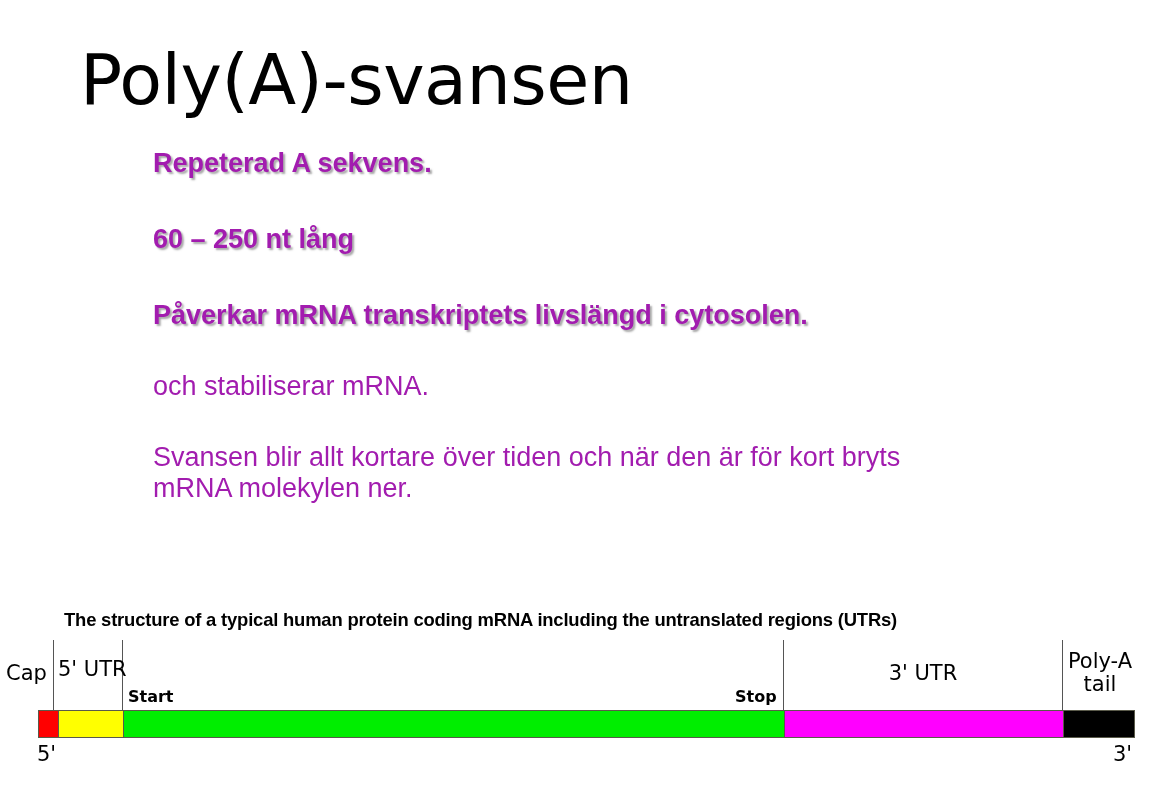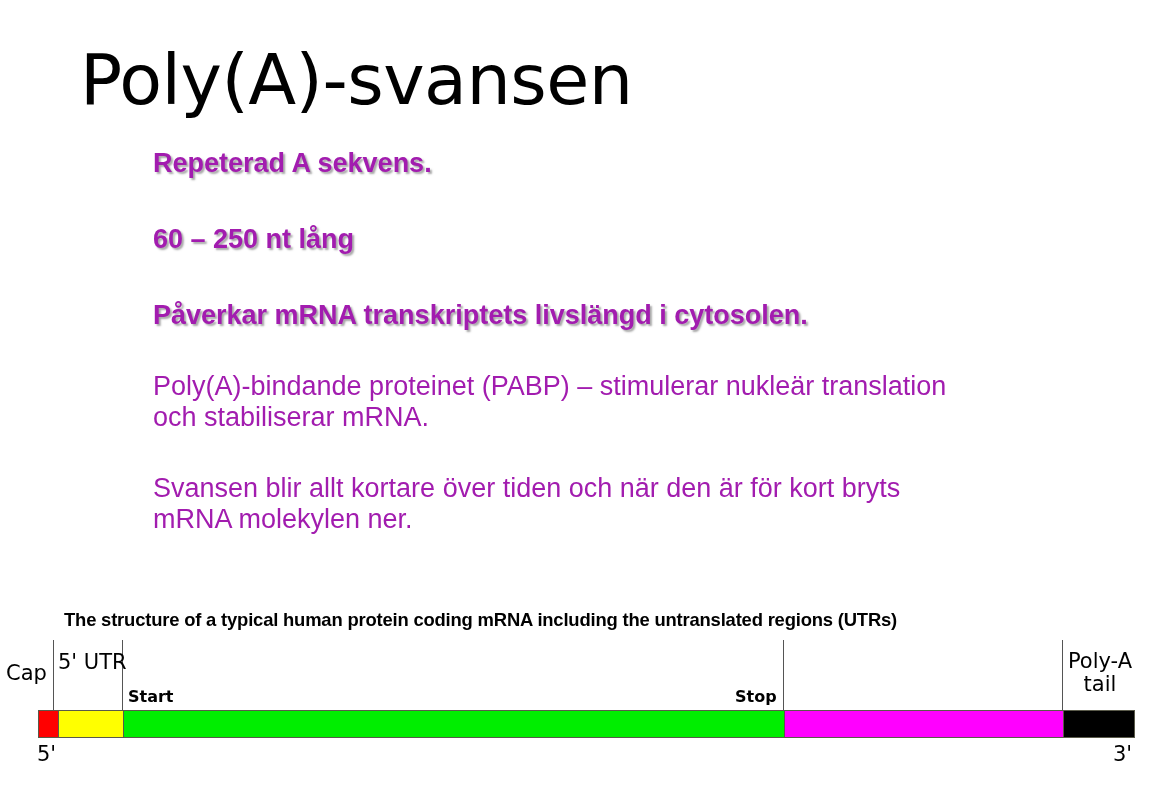--- a/index.html
+++ b/index.html
@@ -139,41 +139,41 @@
 
   <div id="slide-title">Poly(A)-svansen</div>
 
   <div id="body-block">
     <div class="body-line strong">Repeterad A sekvens.</div>
     <div class="gap-lg"></div>
     <div class="body-line strong">60 – 250 nt lång</div>
     <div class="gap-lg"></div>
     <div class="body-line strong">Påverkar mRNA transkriptets livslängd i cytosolen.</div>
     <div class="gap-md"></div>
-    <div class="body-line plain">Poly(A)-bindande proteinet (PABP) – stimulerar nukleär translation</div>
     <div class="body-line plain">och stabiliserar mRNA.</div>
     <div class="gap-md"></div>
     <div class="body-line plain">Svansen blir allt kortare över tiden och när den är för kort bryts</div>
     <div class="body-line plain">mRNA molekylen ner.</div>
   </div>
 
   <div id="diagram">
 
     <div id="diagram-caption">The structure of a typical human protein coding mRNA including the untranslated regions (UTRs)</div>
 
     <div class="tick" style="left:53px;  top:40px;  height:70px;"></div>
     <div class="tick" style="left:122px; top:40px;  height:70px;"></div>
     <div class="tick" style="left:783px; top:40px;  height:70px;"></div>
     <div class="tick" style="left:1062px;top:40px;  height:70px;"></div>
 
     <div class="seg-label" style="left:6px;  top:62px;">Cap</div>
 
-    <div class="seg-label" style="left:58px; top:51px;">5' UTR</div>
+    <div class="seg-label" style="left:58px; top:58px;">5' UTR</div>
 
 
+    <div class="seg-label centered" style="left:784px; top:62px; width:278px;">3' UTR</div>
 
     <div class="seg-label centered" style="left:1064px; top:50px; width:72px;">Poly-A</div>
     <div class="seg-label centered" style="left:1064px; top:73px; width:72px;">tail</div>
 
     <div class="codon-label" style="left:128px; top:87px;text-align:center;">Start</div>
     <div class="codon-label" style="left:735px; top:87px;">Stop</div>
 
     <div id="mrna-bar">
       <div class="bar-seg" style="width:19px;  background:#ff0000;"></div>
       <div class="bar-seg" style="width:65px;  background:#ffff00;"></div>

